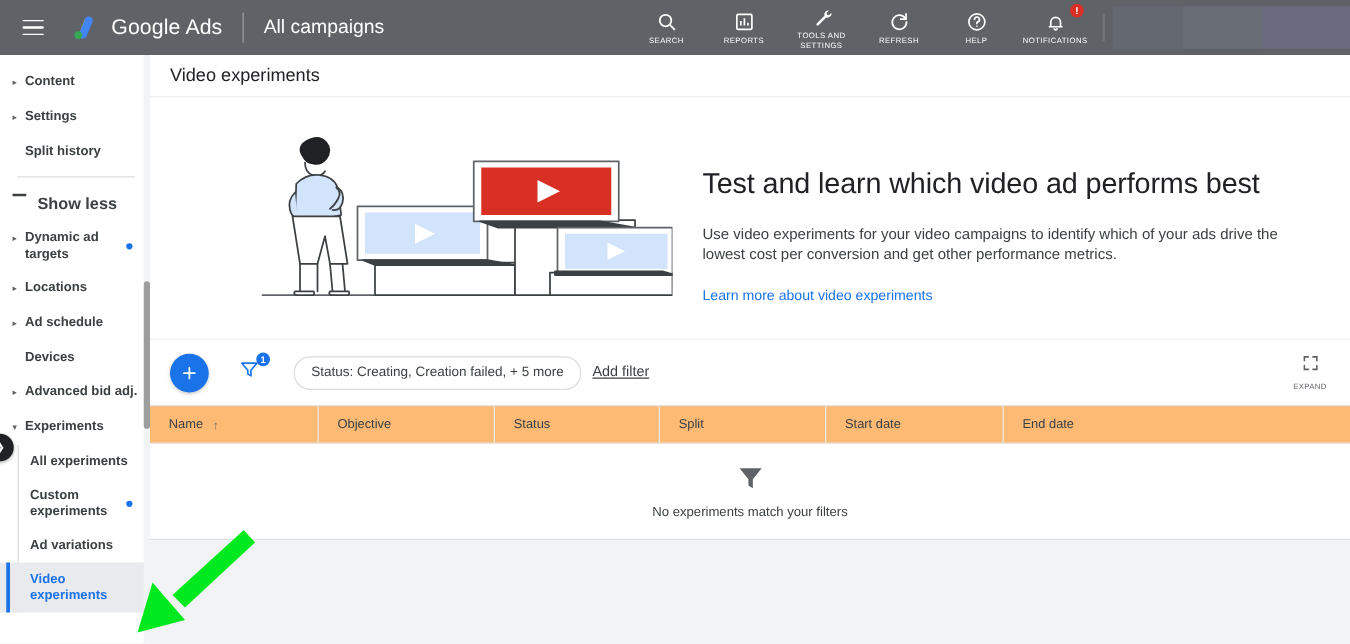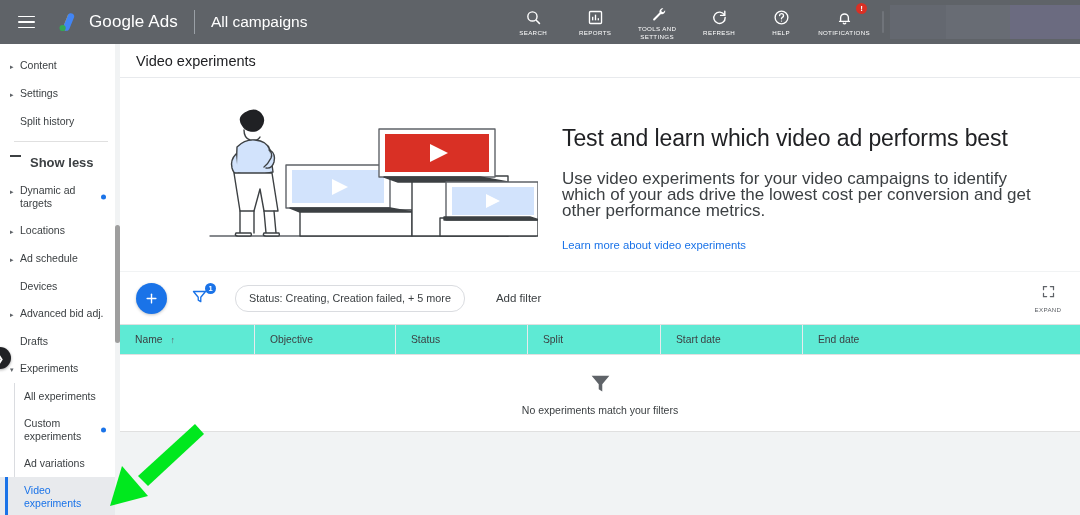--- a/index.html
+++ b/index.html
@@ -48,21 +48,21 @@
   }
   .nav{padding-top:8px;}
   .nav-item{
     position:relative;display:flex;align-items:flex-start;
     padding:7px 10px 7px 10px;font-size:10.5px;color:#3c4043;cursor:pointer;line-height:13px;
   }
   .nav-item .caret{
     width:10px;flex:0 0 10px;color:#5f6368;font-size:7px;line-height:13px;
     display:inline-block;padding-top:1px;
   }
-  .nav-item .txt{flex:1;}
+  .nav-item .txt{flex:1;font-weight:bold;}
   .nav-item.noCaret .txt{padding-left:10px;}
   .nav-item.sub .txt{padding-left:14px;}
   .nav-item.active{background:#e8eaed;}
   .nav-item.active .txt{color:#1a73e8;}
   .nav-item.active::before{
     content:"";position:absolute;left:5px;top:0;bottom:0;width:3px;background:#1a73e8;
   }
   .nav-item .dot{
     position:absolute;right:14px;top:50%;transform:translateY(-50%);
     width:5px;height:5px;border-radius:50%;background:#1a73e8;
@@ -91,43 +91,43 @@
   .main{position:absolute;left:120px;top:44px;width:960px;height:471px;background:#f1f3f4;
     box-sizing:border-box;}
   .page-head{height:33px;background:#fff;display:flex;align-items:center;
     padding-left:16px;border-bottom:1px solid #e8eaed;}
   .page-head .title{font-size:14.5px;color:#202124;}
 
   .promo{background:#fff;height:193px;display:flex;align-items:center;position:relative;}
   .illus{width:330px;margin-left:88px;flex:0 0 330px;}
   .promo-txt{margin-left:24px;flex:1;padding-right:40px;margin-top:28px;}
   .promo-txt h1{margin:0;font-size:23px;font-weight:400;color:#202124;letter-spacing:-.1px;}
-  .promo-txt p{margin:19px 0 0 0;font-size:17px;color:#3c4043;line-height:16px;max-width:470px;}
+  .promo-txt p{margin:19px 0 0 0;font-size:12px;color:#3c4043;line-height:16px;max-width:470px;}
   .promo-txt a{display:inline-block;margin-top:20px;font-size:11.3px;color:#1a73e8;
     text-decoration:none;font-weight:500;cursor:pointer;text-align:right;}
 
   .toolbar{background:#fff;height:52px;display:flex;align-items:center;position:relative;
     padding-left:16px;border-top:1px solid #f1f3f4;}
   .fab{width:31px;height:31px;border-radius:50%;background:#1a73e8;color:#fff;
     display:flex;align-items:center;justify-content:center;font-size:20px;font-weight:300;
     cursor:pointer;box-shadow:0 1px 3px rgba(60,64,67,.3);flex:0 0 31px;line-height:0;}
   .filter-ic{margin-left:24px;position:relative;cursor:pointer;color:#1a73e8;display:flex;}
   .filter-ic .fbadge{position:absolute;top:-5px;right:-8px;background:#1a73e8;color:#fff;
     font-size:7.5px;width:11px;height:11px;border-radius:50%;line-height:11px;text-align:center;
     font-weight:600;}
   .chip{margin-left:27px;height:25px;border:1px solid #dadce0;border-radius:13px;
     display:flex;align-items:center;padding:0 13px;font-size:10.8px;color:#3c4043;cursor:pointer;
     background:#fff;}
-  .addfilter{margin-left:31px;font-size:11.5px;color:#3c4043;cursor:pointer;}
+  .addfilter{margin-left:9px;font-size:11.5px;color:#3c4043;cursor:pointer;text-decoration:underline;}
   .expand{position:absolute;right:9px;top:0;height:52px;display:flex;flex-direction:column;
     align-items:center;justify-content:center;cursor:pointer;width:46px;}
   .expand .ic{color:#5f6368;}
   .expand .lbl{font-size:6.2px;color:#5f6368;letter-spacing:.3px;margin-top:3px;}
 
-  .thead{background:#5eead4;height:29px;display:flex;border-top:1px solid #e0e0e0;
+  .thead{background:#fdba74;height:29px;display:flex;border-top:1px solid #e0e0e0;
     border-bottom:1px solid #e0e0e0;}
   .th{font-size:10.3px;color:#3c4043;display:flex;align-items:center;padding-left:15px;
     box-sizing:border-box;border-right:1px solid #e8eaed;cursor:pointer;}
   .th:last-child{border-right:none;}
   .th .sortarrow{margin-left:8px;font-size:9px;color:#5f6368;}
 
   .empty{background:#fff;height:76px;display:flex;flex-direction:column;align-items:center;
     justify-content:center;border-bottom:1px solid #e0e0e0;}
   .empty .ic{color:#5f6368;margin-bottom:4px;}
   .empty .msg{font-size:10.5px;color:#3c4043;}
@@ -278,23 +278,20 @@
 
       <div class="nav-item noCaret">
         <span class="txt">Devices</span>
       </div>
 
       <div class="nav-item">
         <span class="caret">▸</span>
         <span class="txt">Advanced bid adj.</span>
       </div>
 
-      <div class="nav-item noCaret">
-        <span class="txt">Drafts</span>
-      </div>
 
       <div class="nav-item">
         <span class="caret">▾</span>
         <span class="txt">Experiments</span>
       </div>
 
       <div class="exp-group">
         <div class="nav-item sub">
           <span class="txt">All experiments</span>
         </div>

